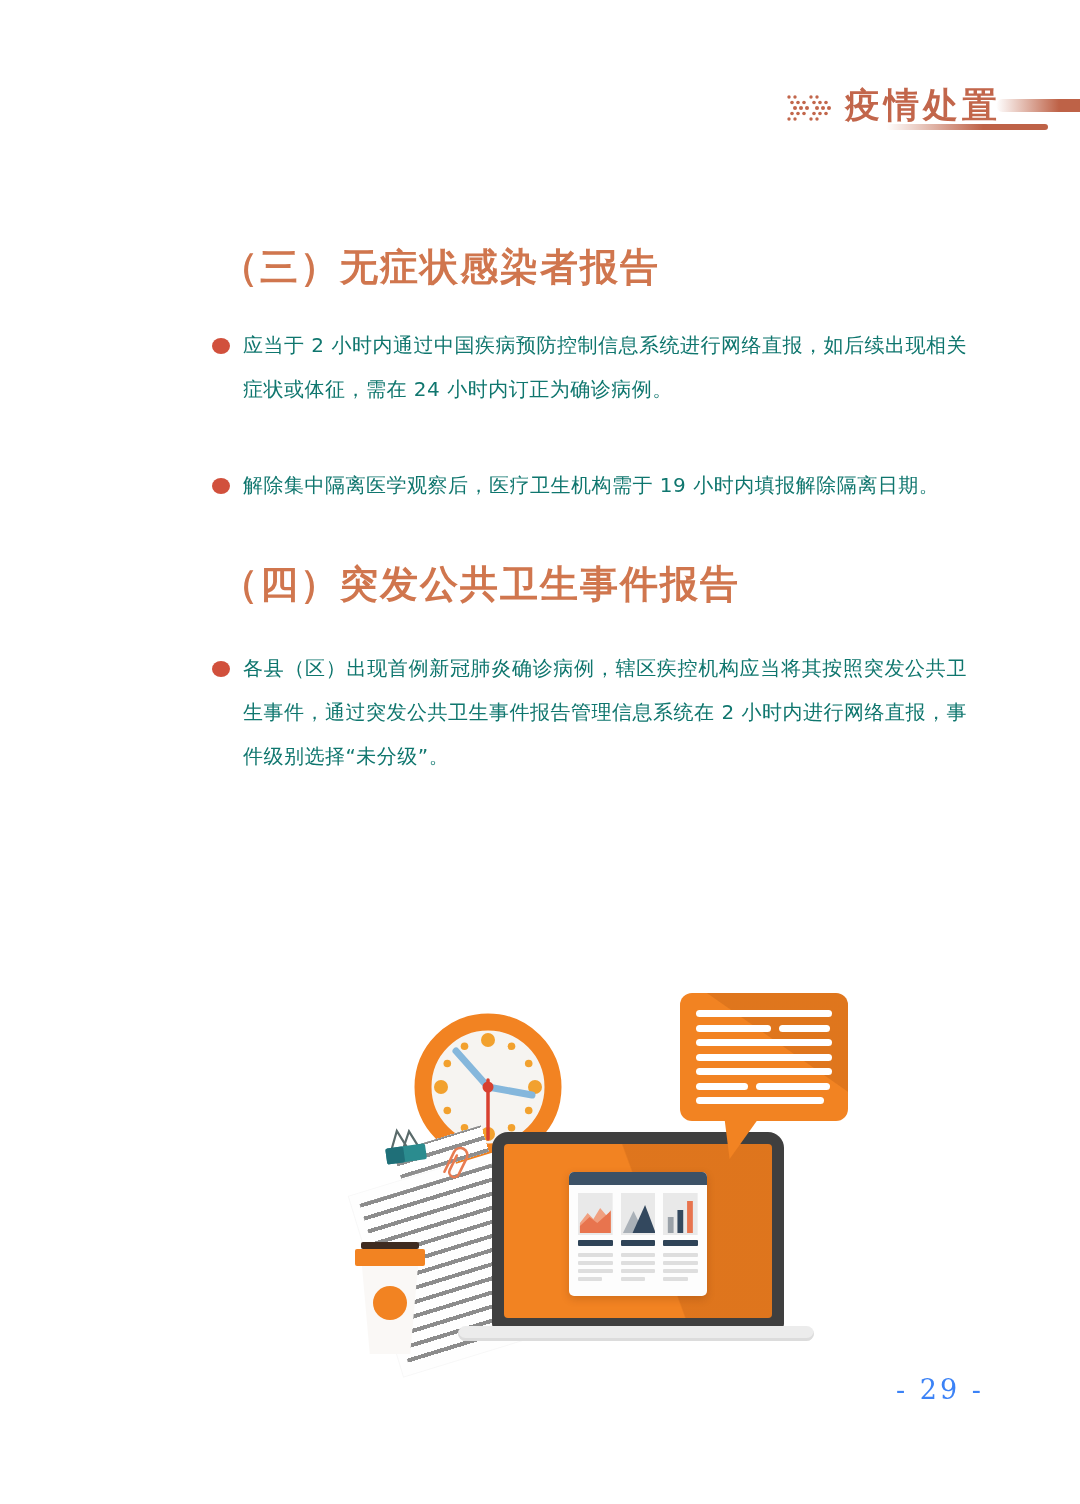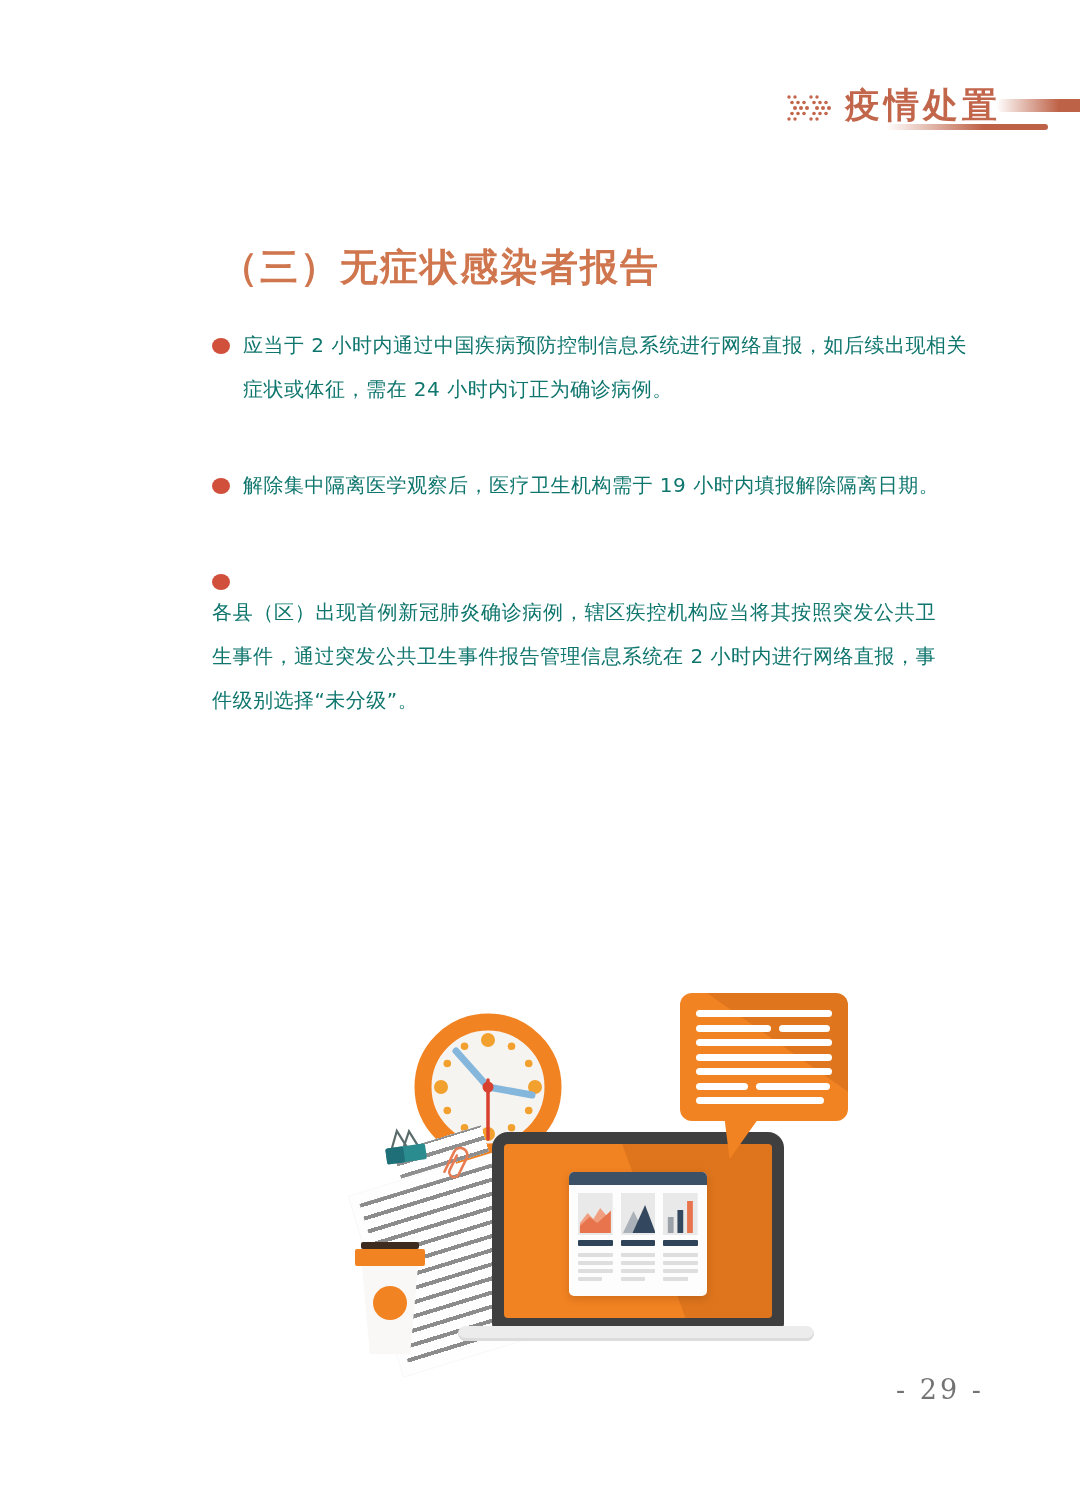--- a/index.html
+++ b/index.html
@@ -31,21 +31,21 @@
 
   
   .content { position:absolute; left:212px; top:242px; width:780px; }
   .section-heading {
     color:#D0764E; font-size:38px; font-weight:700; letter-spacing:2px;
     margin-left:8px; white-space:nowrap;
   }
   .heading-1 { margin-bottom:30px; }
   .heading-2 { margin-top:40px; margin-bottom:36px; }
   .bullet { display:flex; align-items:flex-start; margin-bottom:52px; }
-  .bullet:last-child { margin-bottom:0;flex-direction:column; }
+  .bullet:last-child { margin-bottom:0; }
   .bullet-dot {
     flex:none; width:18px; height:16px; border-radius:50%;
     background:#D1503C; margin:15px 13px 0 0;
   }
   .bullet-text {
     width:724px; font-size:20px; line-height:44px; color:#0f766e;
     letter-spacing:0.5px; text-align:justify;
   }
 
   
@@ -106,21 +106,21 @@
   .cup-lid { position:absolute; left:0; top:7px; width:70px; height:17px; background:#F28322; border-radius:2px; }
   .cup-body { position:absolute; left:7px; top:24px; width:56px; height:88px; background:#FAF8F6;
     clip-path:polygon(0% 0%, 100% 0%, 86% 100%, 14% 100%);
     filter:drop-shadow(0 0 1px #E6E2DE); }
   .cup-logo { position:absolute; left:18px; top:44px; width:34px; height:34px;
     background:#F28322; border-radius:50%; }
 
   
   .page-number { position:absolute; left:896px; top:1374px;
     font-family:"DejaVu Serif","Liberation Serif",serif;
-    font-size:27px; color:#737373; letter-spacing:3px; white-space:nowrap; }
+    font-size:27px; color:#3b82f6; letter-spacing:3px; white-space:nowrap; }
 </style>
 </head>
 <body>
 
 <div class="page">
 
   <div class="header">
     <svg class="chevron-dots" width="50" height="32" viewBox="0 0 50 32" fill="#C2664B">
       <circle cx="3" cy="5" r="1.7"></circle>
         <circle cx="9" cy="5" r="1.7"></circle>
@@ -160,20 +160,21 @@
     <div class="bullet">
       <span class="bullet-dot"></span>
       <div class="bullet-text">应当于 2 小时内通过中国疾病预防控制信息系统进行网络直报，如后续出现相关症状或体征，需在 24 小时内订正为确诊病例。</div>
     </div>
 
     <div class="bullet">
       <span class="bullet-dot"></span>
       <div class="bullet-text">解除集中隔离医学观察后，医疗卫生机构需于 19 小时内填报解除隔离日期。</div>
     </div>
 
+    <div class="section-heading heading-2">（四）突发公共卫生事件报告</div>
 
     <div class="bullet">
       <span class="bullet-dot"></span>
       <div class="bullet-text">各县（区）出现首例新冠肺炎确诊病例，辖区疾控机构应当将其按照突发公共卫生事件，通过突发公共卫生事件报告管理信息系统在 2 小时内进行网络直报，事件级别选择“未分级”。</div>
     </div>
   </div>
 
   <div class="illustration">
 
     <svg class="clock" viewBox="0 0 170 192">

